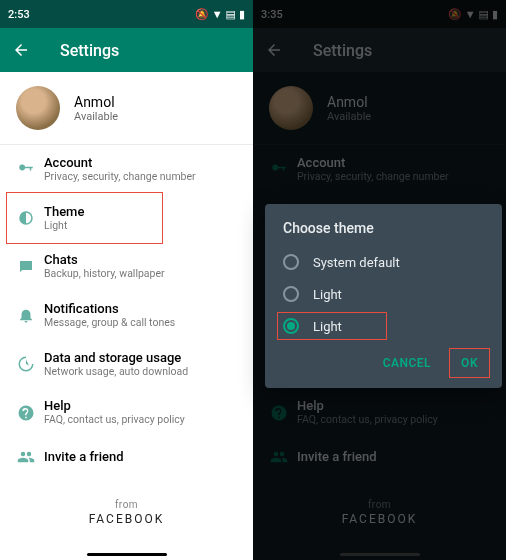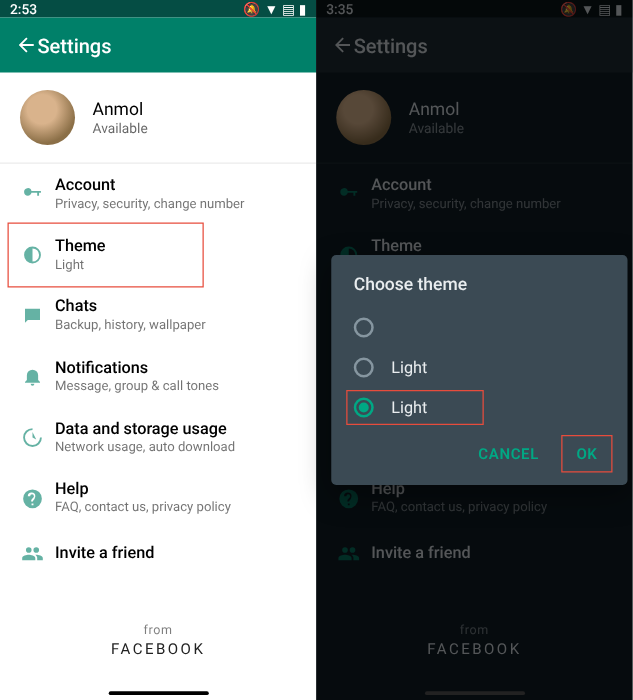--- a/index.html
+++ b/index.html
@@ -15,37 +15,37 @@
     width: 253px;
     height: 560px;
     position: relative;
     display: flex;
     flex-direction: column;
   }
   .screen.light { background: #fff; color: #000; }
   .screen.dark  { background: #101d25; color: #d1d7db; }
 
   .statusbar {
-    height: 14px;
+    height: 28px;
     display: flex;
     align-items: center;
     justify-content: space-between;
     padding: 0 8px;
     font-size: 11px;
     font-weight: 500;
   }
   .light .statusbar { background: #054d44; color: #fff; }
   .dark  .statusbar { background: #0c1417; color: #d1d7db; }
   .status-icons { display: flex; gap: 3px; align-items: center; }
 
   .appbar {
     height: 44px;
     display: flex;
     align-items: center;
-    gap: 0;
+    gap: 30px;
     padding: 0 12px;
   }
   .light .appbar { background: #008069; color: #fff; }
   .dark  .appbar { background: #1f2c34; color: #d1d7db; }
   .appbar .title { font-size: 16px; font-weight: 500; }
 
   .back-arrow svg { width: 18px; height: 18px; display: block; }
   .light .back-arrow svg { fill: #fff; }
   .dark  .back-arrow svg { fill: #d1d7db; }
 
@@ -406,20 +406,21 @@
   <div class="navbar">
       <div class="pill"></div>
     </div>
 
   <div class="scrim"></div>
 
   <div class="dialog">
     <div class="dialog-title">Choose theme</div>
     <div class="opt">
       <span class="radio"></span>
+      <span>System default</span>
     </div>
     <div class="opt">
       <span class="radio"></span>
       <span>Light</span>
     </div>
     <div class="opt">
       <span class="radio checked"></span>
       <span>Light</span>
       <div class="highlight-red" style="left:4px; width:110px; top:2px; bottom:2px;"></div>
     </div>

